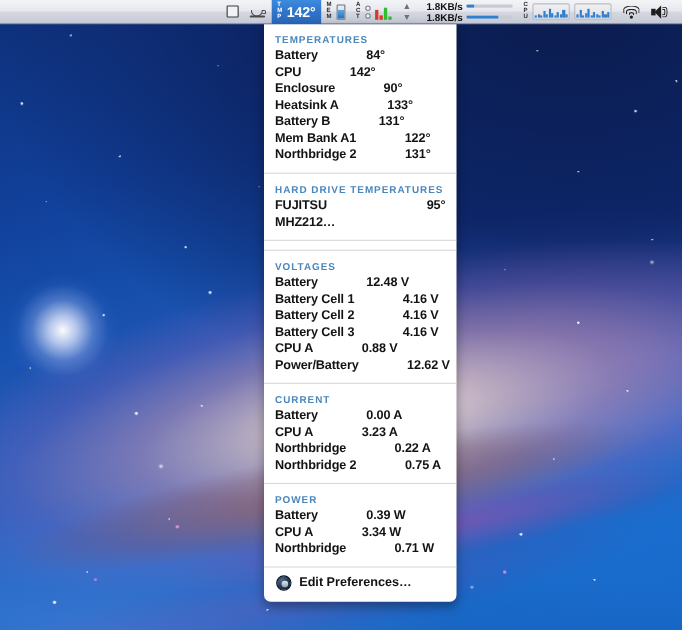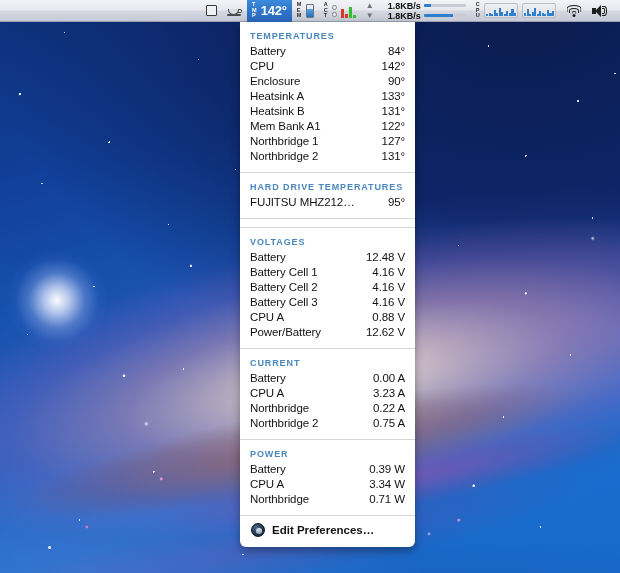--- a/index.html
+++ b/index.html
@@ -256,23 +256,24 @@
   .section { padding: 0 10px; }
   .sec-head {
     color: #4a87bd;
     font-size: 9px;
     font-weight: bold;
     letter-spacing: 0.9px;
     padding-top: 9px;
     padding-bottom: 3px;
   }
   .row {
-    display: flex; justify-content: space-between; align-items: baseline;
-    font-size: 11.5px; font-weight: normal; line-height: 15px;
+    display: flex; align-items: baseline;
+    font-size: 11.5px; font-weight: bold; line-height: 15px;
     letter-spacing: -0.1px;
+    gap: 44px;
   }
   .row .label { color: #131313; }
   .row .value { color: #131313; text-align: right; white-space: nowrap; }
   .divider {
     height: 1px; background: #d7d7d7; margin: 8px 0 0 0;
   }
   .footer {
     display: flex; align-items: center; gap: 7px;
     padding: 7px 10px 8px 11px;
   }
@@ -451,30 +452,26 @@
           </div>
           <div class="row">
             <span class="label">Enclosure</span>
             <span class="value">90°</span>
           </div>
           <div class="row">
             <span class="label">Heatsink A</span>
             <span class="value">133°</span>
           </div>
           <div class="row">
-            <span class="label">Heatsink B</span>
+            <span class="label">Battery B</span>
             <span class="value">131°</span>
           </div>
           <div class="row">
             <span class="label">Mem Bank A1</span>
             <span class="value">122°</span>
-          </div>
-          <div class="row">
-            <span class="label">Northbridge 1</span>
-            <span class="value">127°</span>
           </div>
           <div class="row">
             <span class="label">Northbridge 2</span>
             <span class="value">131°</span>
           </div>
         </div>
         <div class="divider"></div>
         <div class="section">
           <div class="sec-head">HARD DRIVE TEMPERATURES</div>
           <div class="row">

